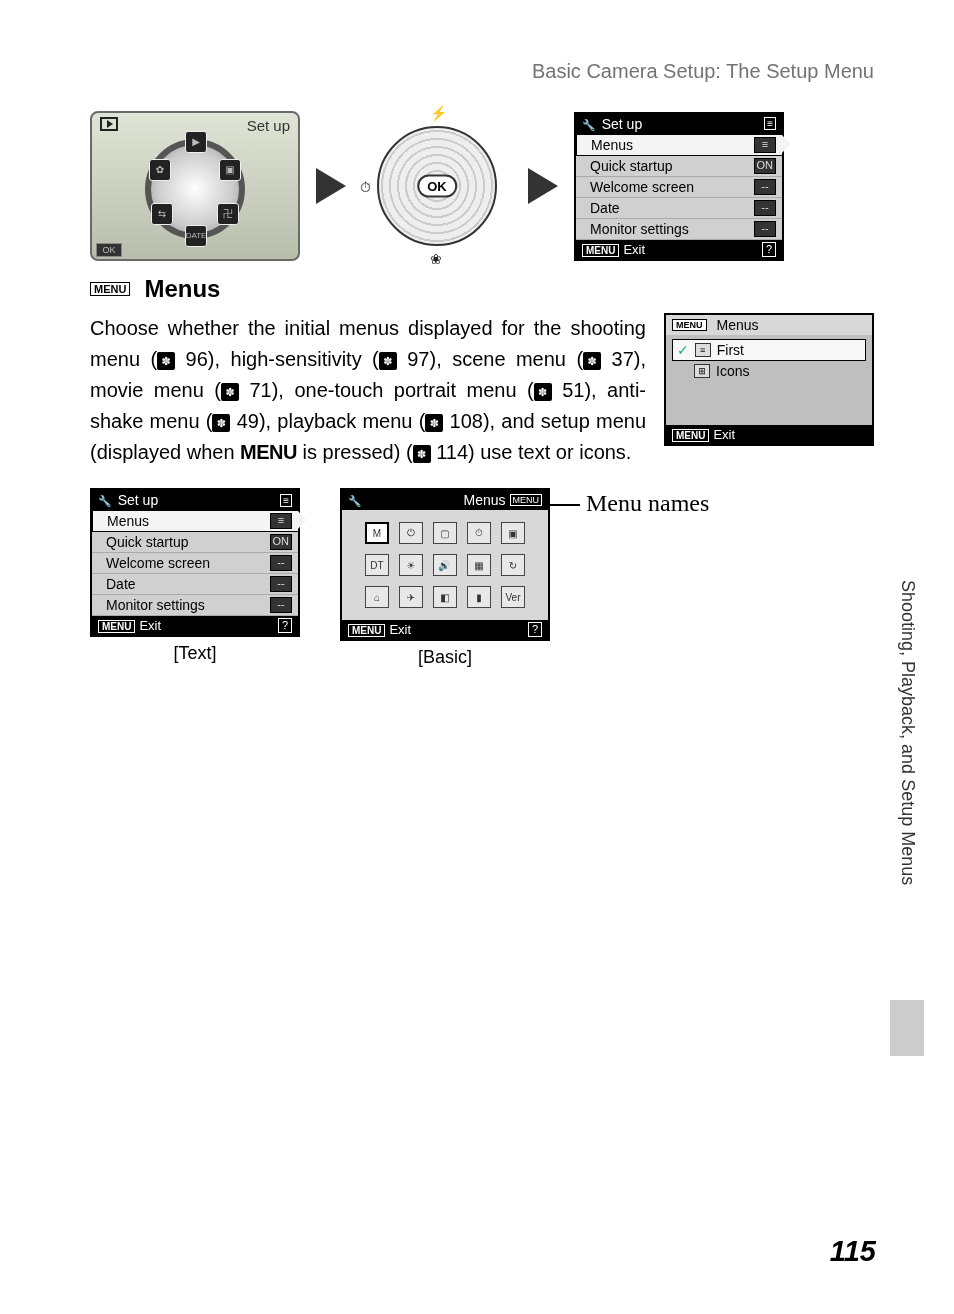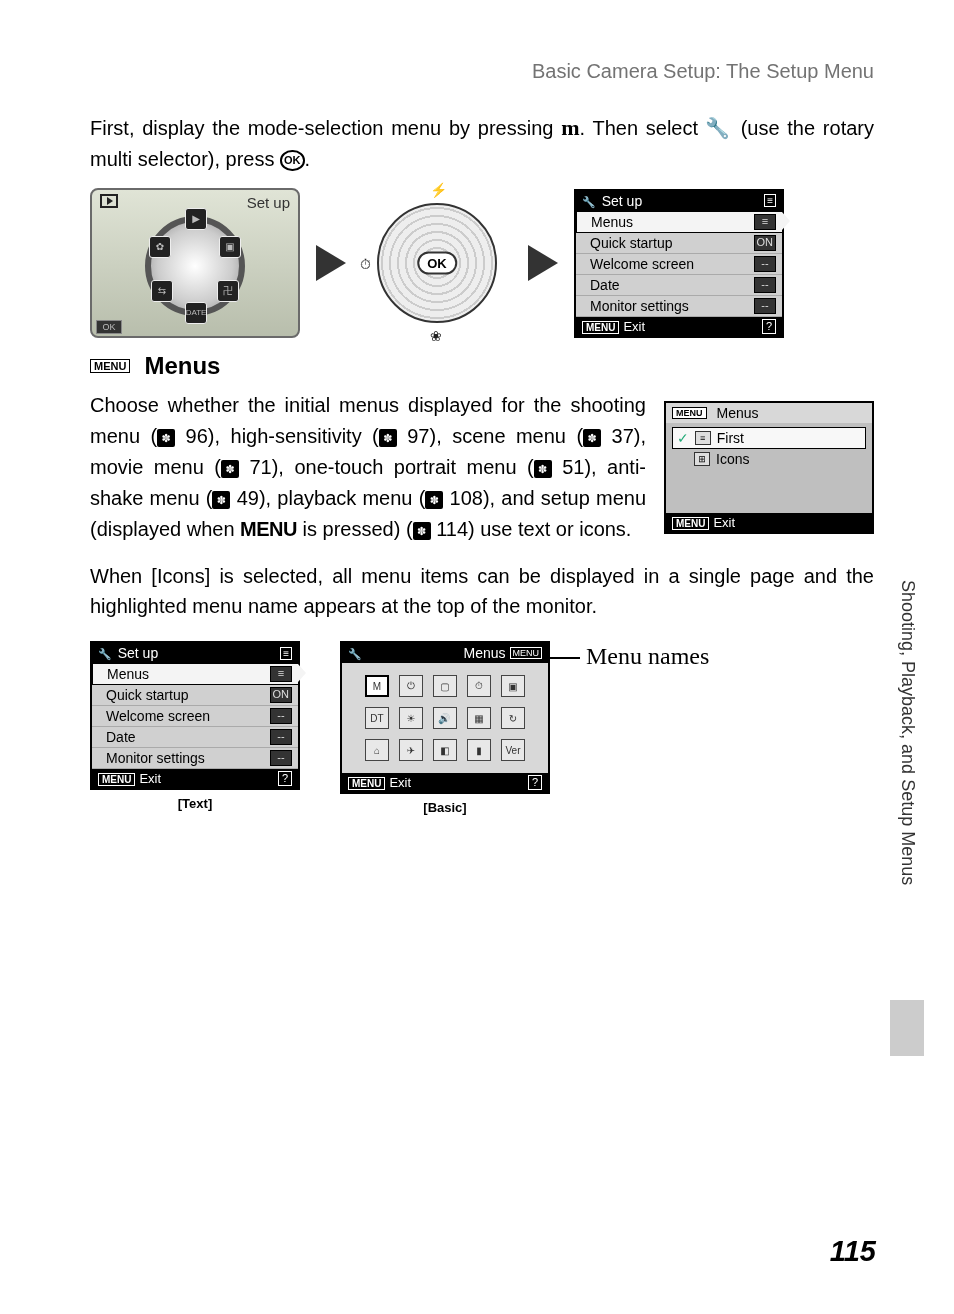--- a/index.html
+++ b/index.html
@@ -254,21 +254,21 @@
     gap: 10px;
     margin-bottom: 10px;
   }
   h2.subhead {
     font-size: 24px;
     font-weight: 700;
   }
   .menus-row {
     display: flex;
     gap: 18px;
-    align-items: center;
+    align-items: flex-start;
   }
   .menus-text {
     flex: 1;
     font-size: 20px;
     line-height: 1.55;
     text-align: justify;
   }
   .small-screen {
     width: 210px;
     border: 2px solid #000;
@@ -348,23 +348,22 @@
   }
   .cell.sel { border: 2px solid #000; background: #fff; }
   .example-row {
     display: flex;
     gap: 40px;
     margin-top: 20px;
     align-items: flex-start;
   }
   .example-col { text-align: center; }
   .example-label {
-    font-size: 13px;
+    font-size: 18px;
     margin-top: 6px;
-    font-weight: bold;
   }
   .callout {
     font-size: 24px;
     margin-top: 2px;
     font-family: Liberation Serif, serif;
   }
   .callout-line {
     display: inline-block;
     width: 30px;
     height: 2px;
@@ -398,23 +397,20 @@
     font-weight: 700;
   }
 </style>
 </head>
 <body>
 
 <div class="page">
   <div class="header-bar">Basic Camera Setup: The Setup Menu</div>
 
 
-  <p class="body">
-    <span>First, display the mode-selection menu by pressing </span><span class="inline-mode">m</span><span>. Then select </span><span>🔧</span><span> (use the rotary multi selector), press </span><span class="inline-ok">OK</span><span>.</span>
-  </p>
 
   <div class="diagram-row">
 
     <div class="mode-select">
       <div class="mode-play"></div>
       <div class="mode-label">Set up</div>
       <div class="mode-ring">
         <div class="icn" style="top:-14px;left:34px">▶</div>
         <div class="icn" style="top:14px;left:-2px">✿</div>
         <div class="icn" style="top:14px;right:-2px">▣</div>
@@ -499,21 +495,20 @@
           <span class="opt-icon">⊞</span>
           <span>Icons</span>
         </div>
       </div>
       <div class="small-footer">
         <span class="menu-badge">MENU</span><span>Exit</span>
       </div>
     </div>
   </div>
 
-  <p class="body" style="margin-top:16px">When [Icons] is selected, all menu items can be displayed in a single page and the highlighted menu name appears at the top of the monitor.</p>
 
   <div class="example-row">
 
     <div class="example-col">
       <div class="lcd-screen">
         <div class="lcd-title">
           <span class="wrench"></span>
           <span>Set up</span>
           <span style="margin-left:auto;border:1px solid #fff;padding:0 2px;font-size:10px">≡</span>
         </div>

